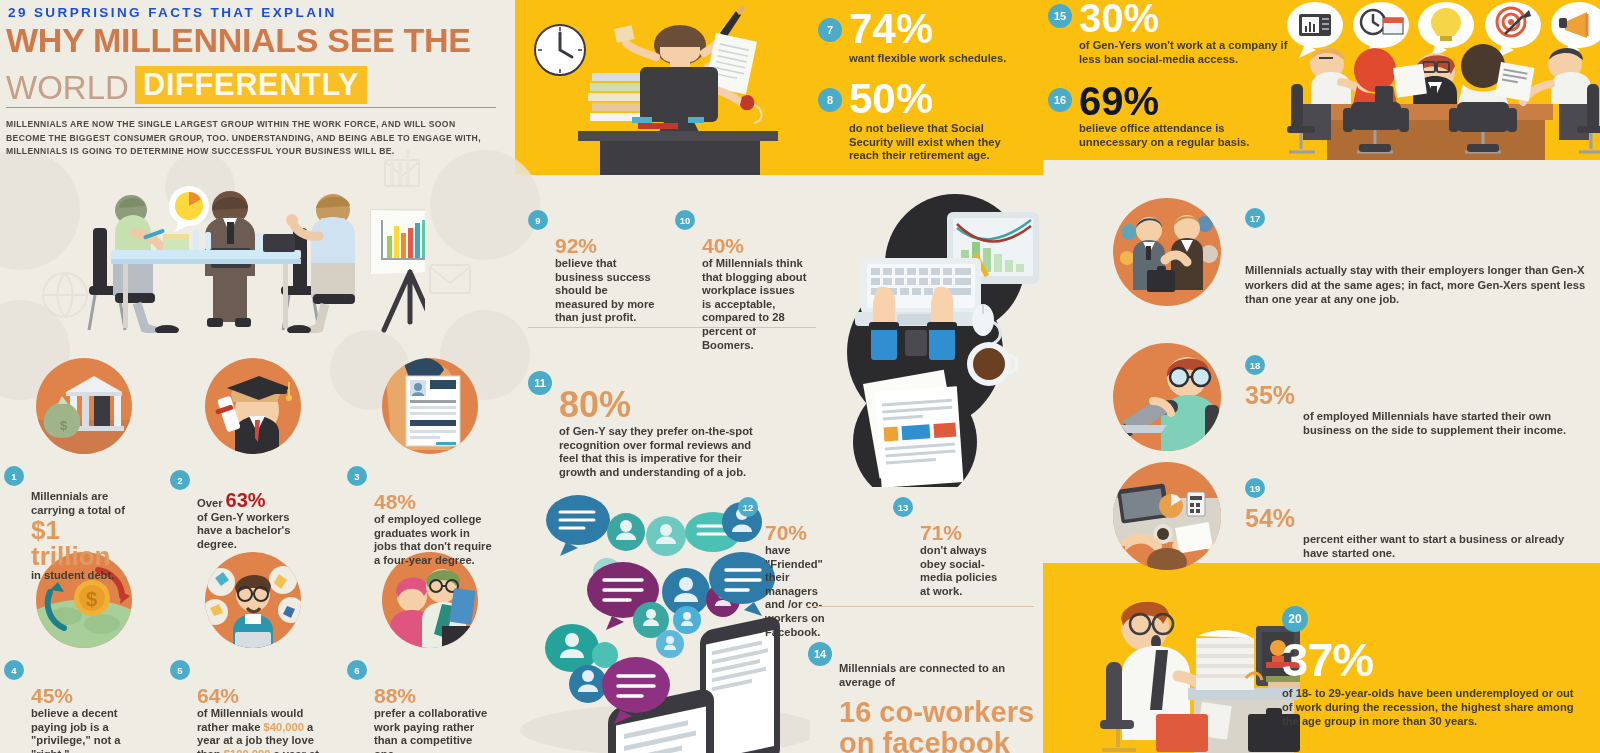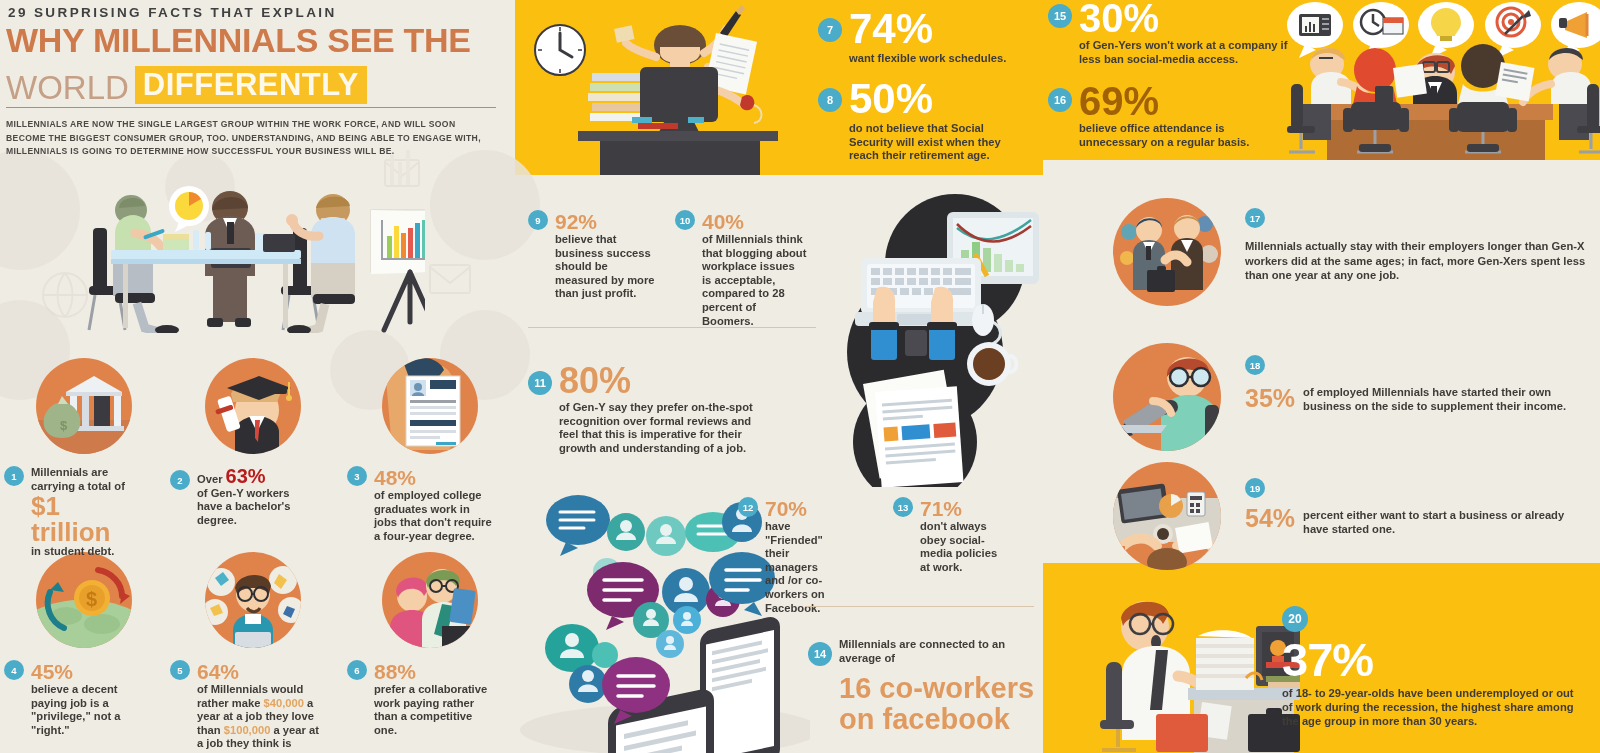--- a/index.html
+++ b/index.html
@@ -16,21 +16,21 @@
   .yellow{background:#fbbf10;}
   .cream{background:#efece4;}
 
   
   .ghost{position:absolute;border-radius:50%;background:#e7e3d9;opacity:.85;}
 
   
   .kicker{
     position:absolute;left:8px;top:5px;
     font-size:13.5px;font-weight:bold;letter-spacing:2.4px;
-    color:#404040;
+    color:#1d4ed8;
   }
   .h1{
     position:absolute;left:6px;top:23px;
     font-size:34px;line-height:34px;font-weight:bold;letter-spacing:-.3px;
     color:#cf7a4b;
   }
   .h2row{position:absolute;left:6px;top:66px;display:flex;align-items:flex-end;gap:6px;}
   .h2a{font-size:33px;line-height:33px;font-weight:normal;color:#c59f86;letter-spacing:0px;}
   .h2b{
     font-size:31px;line-height:31px;font-weight:bold;color:#fdf8ec;
@@ -48,21 +48,21 @@
     border-radius:50%;background:#4aacc8;color:#ffffff;
     display:flex;align-items:center;justify-content:center;
     font-weight:bold;flex:none;
   }
   .num.s{width:20px;height:20px;font-size:9.5px;}
   .num.m{width:24px;height:24px;font-size:11px;}
   .num.l{width:26px;height:26px;font-size:12px;}
 
   
   .fact{position:absolute;display:flex;align-items:flex-start;gap:7px;}
-  .ftxt{font-size:11.2px;line-height:13.6px;color:#3f3b37;font-weight:bold;}
+  .ftxt{font-size:11.2px;line-height:13.6px;color:#3f3b37;font-weight:bold;margin-top:24px;}
   .big{color:#e09a5f;font-weight:bold;}
   .big28{font-size:26px;line-height:26px;display:block;}
   .big22{font-size:21px;line-height:23px;}
   .inlinebig{color:#b91c1c;font-size:20px;font-weight:bold;}
   .money{color:#e3a55f;}
 
   
   .circ{position:absolute;border-radius:50%;background:#e0834a;overflow:hidden;}
 
   .hr-thin{position:absolute;height:1px;background:#d8c5ab;}
@@ -633,21 +633,21 @@
   <div class="fact fy" style="left:1048px;top:0px;width:240px;">
     <div class="num m" style="margin-top:4px;">15</div>
     <div>
       <span style="font-size:40px;line-height:36px;display:block;color:#ffffff;font-weight:bold;">30%</span>
       <span class="ftxt" style="display:block;margin-top:3px;">of Gen-Yers won't work at a company if less ban social-media access.</span>
     </div>
   </div>
   <div class="fact fy" style="left:1048px;top:82px;width:215px;">
     <div class="num m" style="margin-top:6px;">16</div>
     <div>
-      <span style="font-size:40px;line-height:38px;display:block;color:#a16207;font-weight:bold;">69%</span>
+      <span style="font-size:40px;line-height:38px;display:block;color:#0f172a;font-weight:bold;">69%</span>
       <span class="ftxt" style="display:block;margin-top:2px;">believe office attendance is unnecessary on a regular basis.</span>
     </div>
   </div>
 
   <svg style="position:absolute;left:1283px;top:0;width:317px;height:160px;">
 
     <g>
       <ellipse cx="32" cy="25" rx="28" ry="23" fill="#ffffff"></ellipse>
       <path d="M22 44l-6 14 17-8z" fill="#ffffff"></path>
       <rect x="16" y="14" width="32" height="22" rx="2" fill="#3d3d42"></rect>
@@ -810,21 +810,21 @@
     </svg>
   </div>
 
   <div class="fact" style="left:1245px;top:208px;width:345px;flex-direction:column;gap:11px;">
     <div class="num s">17</div>
     <div class="ftxt" style="line-height:14.5px;">Millennials actually stay with their employers longer than Gen-X workers did at the same ages; in fact, more Gen-Xers spent less than one year at any one job.</div>
   </div>
 
   <div class="fact" style="left:1245px;top:355px;width:345px;flex-direction:column;gap:8px;">
     <div class="num s">18</div>
-    <div style="display:flex;align-items:center;gap:8px;">
+    <div style="display:flex;align-items:flex-start;gap:8px;">
       <span class="big" style="font-size:25px;line-height:25px;white-space:nowrap;">35%</span>
       <span class="ftxt" style="line-height:14px;padding-top:2px;">of employed Millennials have started their own business on the side to supplement their income.</span>
     </div>
   </div>
 
   <div class="fact" style="left:1245px;top:478px;width:345px;flex-direction:column;gap:8px;">
     <div class="num s">19</div>
     <div style="display:flex;align-items:flex-start;gap:8px;">
       <span class="big" style="font-size:25px;line-height:25px;white-space:nowrap;">54%</span>
       <span class="ftxt" style="line-height:14px;padding-top:2px;">percent either want to start a business or already have started one.</span>

